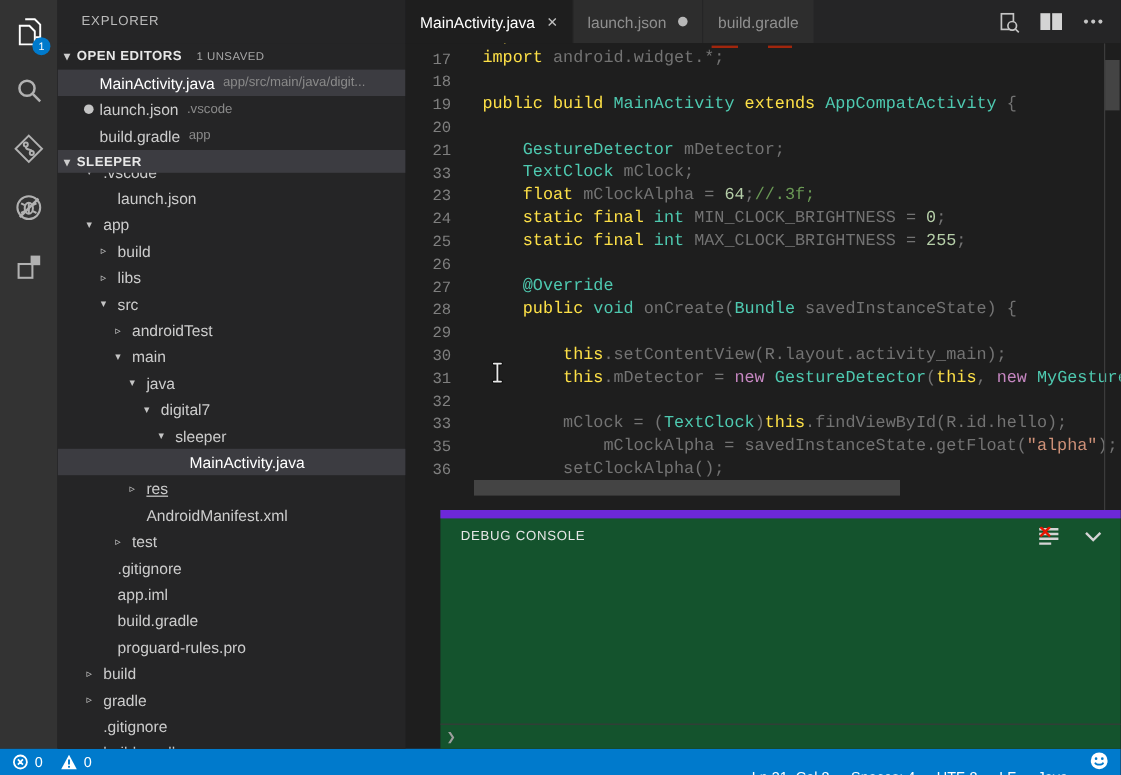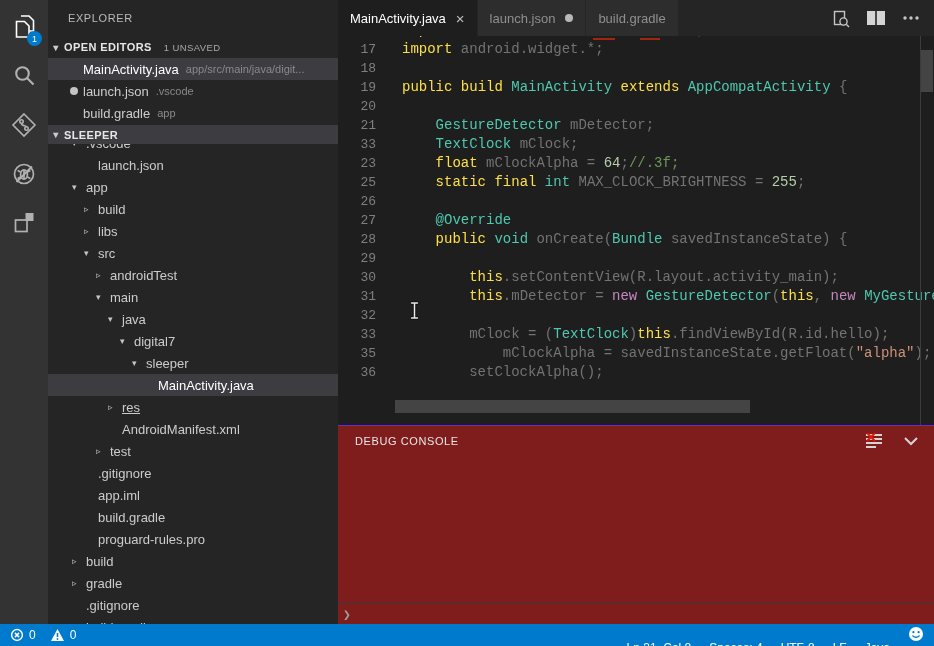--- a/index.html
+++ b/index.html
@@ -56,21 +56,21 @@
   .cl .txt { position:absolute; left:64px; top:0; }
   .c-kw { color:#fde047; } .c-ctl { color:#c586c0; } .c-type { color:#4ec9b0; }
   .c-num { color:#b5cea8;text-align:right; } .c-str { color:#ce9178; } .c-cm { color:#6a9955; } .c-pl { color:#737373; }
   .squiggle { position:absolute; height:2px; background:#a1260d; z-index:2; }
   .ruler-line { position:absolute; top:0; bottom:0; right:13px; width:1px; background:#3c3c3c; }
   .vscroll { position:absolute; top:14px; right:1px; width:12px; height:42px; background:rgba(121,121,121,.42); z-index:4; cursor:pointer; }
   .hscroll { position:absolute; left:57px; bottom:12px; width:355px; height:13px; background:rgba(121,121,121,.42); z-index:4; cursor:pointer; }
   .ibeam { position:absolute; left:70px; top:265px; z-index:5; }
 
   
-  .panel { flex:1; background:#7f1d1d; position:relative; border-top:1px solid #6d28d9; }
+  .panel { flex:1; background:#14532d; position:relative; border-top:7px solid #6d28d9;margin-left:29px; }
   .panel-head { height:30px; display:flex; align-items:center; padding:0 14px 0 17px; }
   .panel-title { font-size:11px; letter-spacing:.6px; color:#e7e7e7; cursor:pointer; }
   .panel-acts { margin-left:auto; display:flex; align-items:center; gap:18px; }
   .panel-acts .act { cursor:pointer; display:flex; }
   .panel-input { position:absolute; left:0; right:0; bottom:0; height:21px; border-top:1px solid #3a3a3a;
     display:flex; align-items:center; padding-left:5px; cursor:text; }
   .prompt { color:#9f9f9f; font-size:13px; font-family:"DejaVu Sans Mono", monospace; }
 
   
   .statusbar { height:22px; background:#007acc; color:#ffffff; display:flex; align-items:center;
@@ -279,20 +279,21 @@
       <div class="editor">
         <div class="code-area">
             <div class="cl clipped"><div class="num">16</div><div class="txt"><span class="c-kw">import</span><span class="c-pl"> android.view.GestureDetector;</span></div></div>
             <div class="cl"><div class="num">17</div><div class="txt"><span class="c-kw">import</span><span class="c-pl"> android.widget.*;</span></div></div>
             <div class="cl"><div class="num">18</div><div class="txt"></div></div>
             <div class="cl"><div class="num">19</div><div class="txt"><span class="c-kw">public</span><span class="c-pl"> </span><span class="c-kw">build</span><span class="c-pl"> </span><span class="c-type">MainActivity</span><span class="c-pl"> </span><span class="c-kw">extends</span><span class="c-pl"> </span><span class="c-type">AppCompatActivity</span><span class="c-pl"> {</span></div></div>
             <div class="cl"><div class="num">20</div><div class="txt"></div></div>
             <div class="cl"><div class="num">21</div><div class="txt"><span class="c-pl">    </span><span class="c-type">GestureDetector</span><span class="c-pl"> mDetector;</span></div></div>
             <div class="cl"><div class="num">33</div><div class="txt"><span class="c-pl">    </span><span class="c-type">TextClock</span><span class="c-pl"> mClock;</span></div></div>
             <div class="cl"><div class="num">23</div><div class="txt"><span class="c-pl">    </span><span class="c-kw">float</span><span class="c-pl"> mClockAlpha = </span><span class="c-num">64</span><span class="c-pl">;</span><span class="c-cm">//.3f;</span></div></div>
+            <div class="cl"><div class="num">24</div><div class="txt"><span class="c-pl">    </span><span class="c-kw">static</span><span class="c-pl"> </span><span class="c-kw">final</span><span class="c-pl"> </span><span class="c-type">int</span><span class="c-pl"> MIN_CLOCK_BRIGHTNESS = </span><span class="c-num">0</span><span class="c-pl">;</span></div></div>
             <div class="cl"><div class="num">25</div><div class="txt"><span class="c-pl">    </span><span class="c-kw">static</span><span class="c-pl"> </span><span class="c-kw">final</span><span class="c-pl"> </span><span class="c-type">int</span><span class="c-pl"> MAX_CLOCK_BRIGHTNESS = </span><span class="c-num">255</span><span class="c-pl">;</span></div></div>
             <div class="cl"><div class="num">26</div><div class="txt"></div></div>
             <div class="cl"><div class="num">27</div><div class="txt"><span class="c-pl">    </span><span class="c-type">@Override</span></div></div>
             <div class="cl"><div class="num">28</div><div class="txt"><span class="c-pl">    </span><span class="c-kw">public</span><span class="c-pl"> </span><span class="c-type">void</span><span class="c-pl"> onCreate(</span><span class="c-type">Bundle</span><span class="c-pl"> savedInstanceState) {</span></div></div>
             <div class="cl"><div class="num">29</div></div>
             <div class="cl"><div class="num">30</div><div class="txt"><span class="c-pl">        </span><span class="c-kw">this</span><span class="c-pl">.setContentView(R.layout.activity_main);</span></div></div>
             <div class="cl"><div class="num">31</div><div class="txt"><span class="c-pl">        </span><span class="c-kw">this</span><span class="c-pl">.mDetector = </span><span class="c-ctl">new</span><span class="c-pl"> </span><span class="c-type">GestureDetector</span><span class="c-pl">(</span><span class="c-kw">this</span><span class="c-pl">, </span><span class="c-ctl">new</span><span class="c-pl"> </span><span class="c-type">MyGestureListener</span></div></div>
             <div class="cl"><div class="num">32</div><div class="txt"></div></div>
             <div class="cl"><div class="num">33</div><div class="txt"><span class="c-pl">        mClock = (</span><span class="c-type">TextClock</span><span class="c-pl">)</span><span class="c-kw">this</span><span class="c-pl">.findViewById(R.id.hello);</span></div></div>
             <div class="cl"><div class="num">35</div><div class="txt"><span class="c-pl">            mClockAlpha = savedInstanceState.getFloat(</span><span class="c-str">"alpha"</span><span class="c-pl">);</span></div></div>

